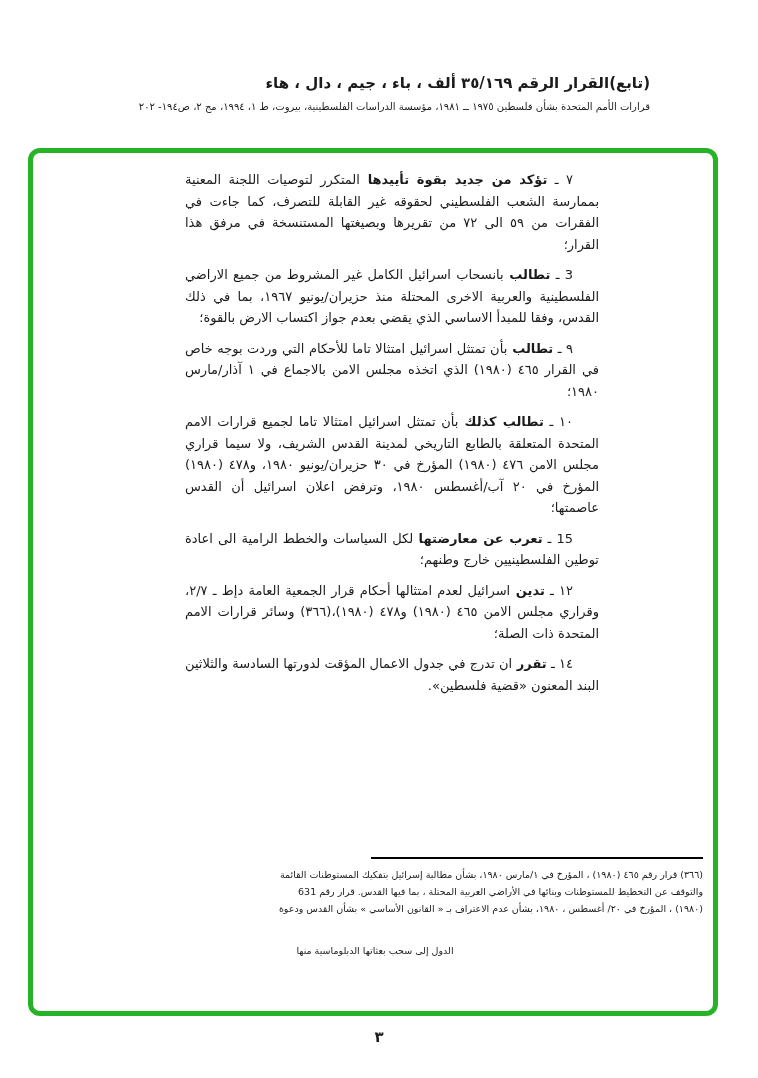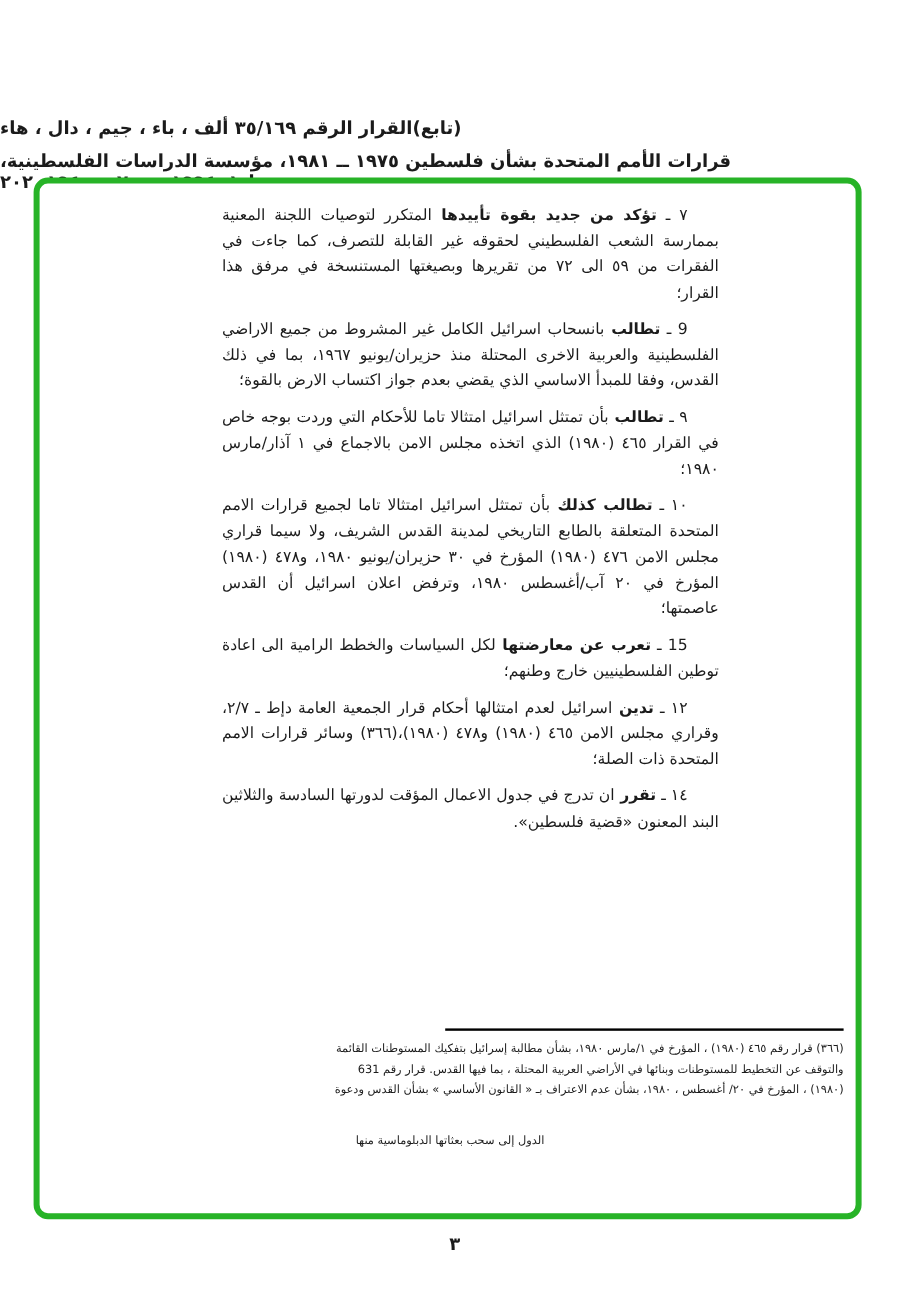--- a/index.html
+++ b/index.html
@@ -3,23 +3,23 @@
 <meta charset="utf-8">
 <style>
   html, body { margin:0; padding:0; }
   body {
     width:758px; height:1078px; position:relative; overflow:hidden;
     background:#ffffff; color:#1b1b1b;
     font-family:"DejaVu Sans","Liberation Sans",sans-serif;
   }
 
   
-  .doc-header { position:absolute; top:74px; left:0; width:650px; text-align:left; direction:rtl;margin-top:24px; }
+  .doc-header { position:absolute; top:74px; left:0; width:650px; text-align:right; direction:rtl; }
   .doc-title  { font-size:15px; font-weight:bold; }
-  .doc-source { font-size:15px; font-weight:bold; margin-top:9px; letter-spacing:.2px; }
+  .doc-source { font-size:10px; font-weight:normal; margin-top:9px; letter-spacing:.2px; }
 
   
   .green-box {
     position:absolute; left:28px; top:148px; width:690px; height:868px;
     box-sizing:border-box; border:5px solid #27b327; border-radius:12px;
     background:#ffffff;
   }
 
   
   .content {
@@ -53,21 +53,21 @@
 
 <div class="doc-header">
   <div class="doc-title">(تابع)القرار الرقم  ٣٥/١٦٩ ألف ، باء ، جيم ، دال ، هاء</div>
   <div class="doc-source">قرارات الأمم المتحدة بشأن فلسطين ١٩٧٥ ــ ١٩٨١، مؤسسة الدراسات الفلسطينية، بيروت، ط ١، ١٩٩٤، مج ٢، ص١٩٤- ٢٠٢</div>
 </div>
 
 <div class="green-box" style="border-color: rgb(39, 179, 39);">
   <div class="content">
     <div id="paragraphs">
         <p class="para"><span>٧ ـ </span><span class="lead">تؤكد من جديد بقوة تأييدها </span><span>المتكرر لتوصيات اللجنة المعنية بممارسة الشعب الفلسطيني لحقوقه غير القابلة للتصرف، كما جاءت في الفقرات من ٥٩ الى ٧٢ من تقريرها وبصيغتها المستنسخة في مرفق هذا القرار؛</span></p>
-        <p class="para"><span>9 ـ </span><span class="lead">تطالب </span><span>بانسحاب اسرائيل الكامل غير المشروط من جميع الاراضي الفلسطينية والعربية الاخرى المحتلة منذ حزيران/يونيو ١٩٦٧، بما في ذلك القدس، وفقا للمبدأ الاساسي الذي يقضي بعدم جواز اكتساب الارض بالقوة؛</span></p>
+        <p class="para"><span>3 ـ </span><span class="lead">تطالب </span><span>بانسحاب اسرائيل الكامل غير المشروط من جميع الاراضي الفلسطينية والعربية الاخرى المحتلة منذ حزيران/يونيو ١٩٦٧، بما في ذلك القدس، وفقا للمبدأ الاساسي الذي يقضي بعدم جواز اكتساب الارض بالقوة؛</span></p>
         <p class="para"><span>٩ ـ </span><span class="lead">تطالب </span><span>بأن تمتثل اسرائيل امتثالا تاما للأحكام التي وردت بوجه خاص في القرار ٤٦٥ (١٩٨٠) الذي اتخذه مجلس الامن بالاجماع في ١ آذار/مارس ١٩٨٠؛</span></p>
         <p class="para"><span>١٠ ـ </span><span class="lead">تطالب كذلك </span><span>بأن تمتثل اسرائيل امتثالا تاما لجميع قرارات الامم المتحدة المتعلقة بالطابع التاريخي لمدينة القدس الشريف، ولا سيما قراري مجلس الامن ٤٧٦ (١٩٨٠) المؤرخ في ٣٠ حزيران/يونيو ١٩٨٠، و٤٧٨ (١٩٨٠) المؤرخ في ٢٠ آب/أغسطس ١٩٨٠، وترفض اعلان اسرائيل أن القدس عاصمتها؛</span></p>
         <p class="para"><span>15 ـ </span><span class="lead">تعرب عن معارضتها </span><span>لكل السياسات والخطط الرامية الى اعادة توطين الفلسطينيين خارج وطنهم؛</span></p>
         <p class="para"><span>١٢ ـ </span><span class="lead">تدين </span><span>اسرائيل لعدم امتثالها أحكام قرار الجمعية العامة دإط ـ ٢/٧، وقراري مجلس الامن ٤٦٥ (١٩٨٠) و٤٧٨ (١٩٨٠)،(٣٦٦) وسائر قرارات الامم المتحدة ذات الصلة؛</span></p>
         <p class="para"><span>١٤ ـ </span><span class="lead">تقرر </span><span>ان تدرج في جدول الاعمال المؤقت لدورتها السادسة والثلاثين البند المعنون «قضية فلسطين».</span></p>
       </div>
   </div>
   <div class="footnote">
     <div class="footnote-rule"></div>
     <div class="footnote-lines" id="footnote-lines">

